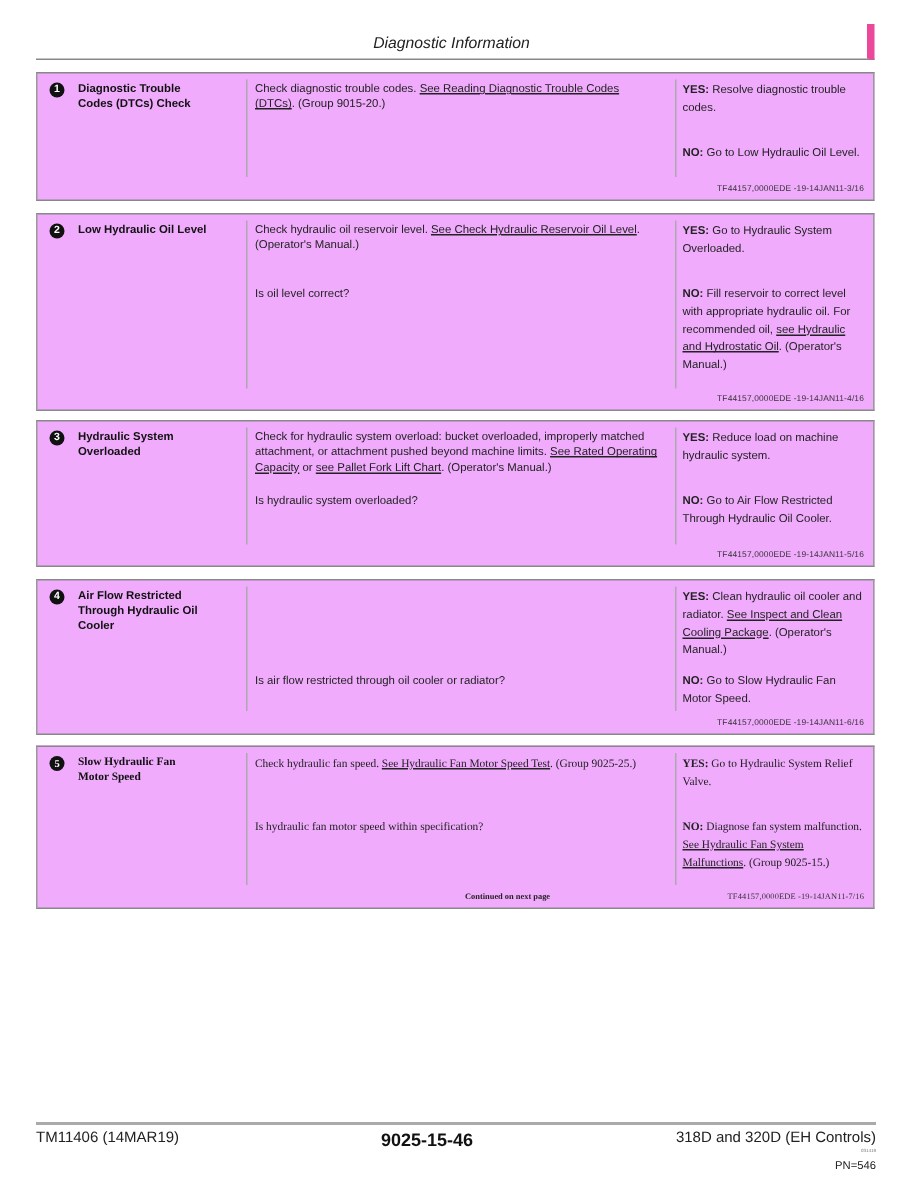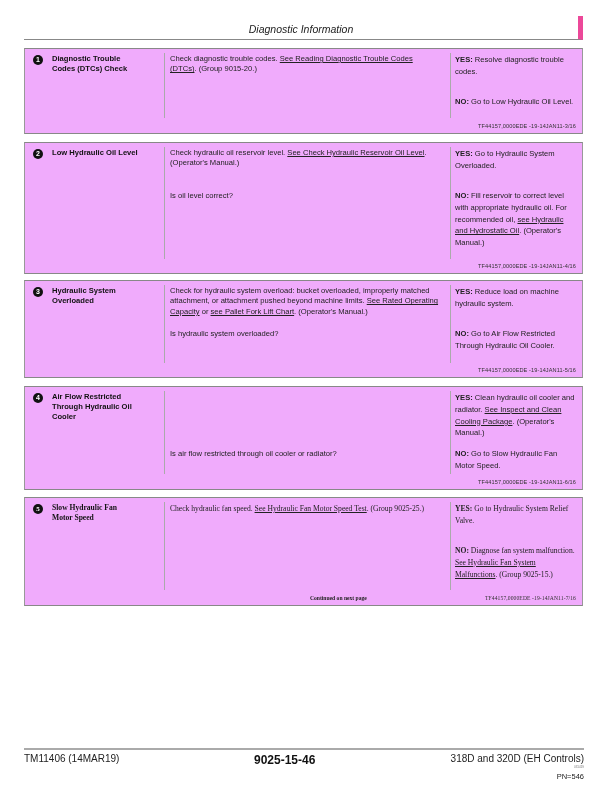--- a/index.html
+++ b/index.html
@@ -134,20 +134,21 @@
   <div class="ref" style="top:92px;">TF44157,0000EDE -19-14JAN11-6/16</div>
 </div>
 
 <div class="block" style="top:497px;height:109px;font-family:Liberation Serif, serif;">
   <div class="badge">5</div>
   <div class="title">Slow Hydraulic Fan Motor Speed</div>
   <div class="col-divider" style="height:88px;"></div>
   <div class="check" style="top:6px;">
     <span>Check hydraulic fan speed. </span><span class="lnk">See Hydraulic Fan Motor Speed Test</span><span>. (Group 9025-25.)</span>
   </div>
+  <div class="check" style="top:48px;">Is hydraulic fan motor speed within specification?</div>
   <div class="answer-divider" style="height:88px;"></div>
   <div class="answer" style="top:5px;">
     <b>YES:</b> <span>Go to Hydraulic System Relief Valve.</span>
   </div>
   <div class="answer" style="top:47px;">
     <b>NO:</b> <span>Diagnose fan system malfunction. </span><span class="lnk">See Hydraulic Fan System Malfunctions</span><span>. (Group 9025-15.)</span>
   </div>
   <div class="continued" style="top:97px;">Continued on next page</div>
   <div class="ref" style="top:97px;">TF44157,0000EDE -19-14JAN11-7/16</div>
 </div>

